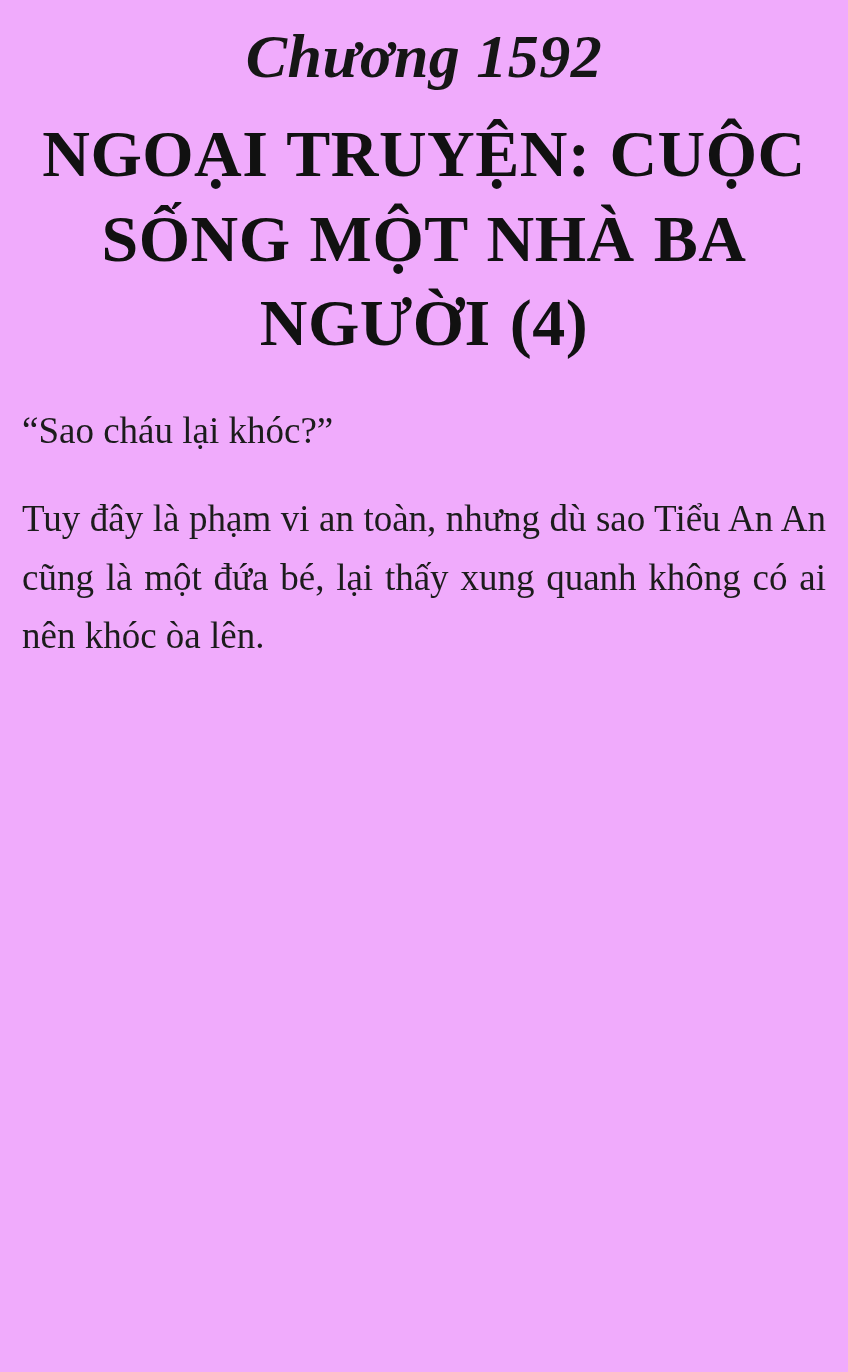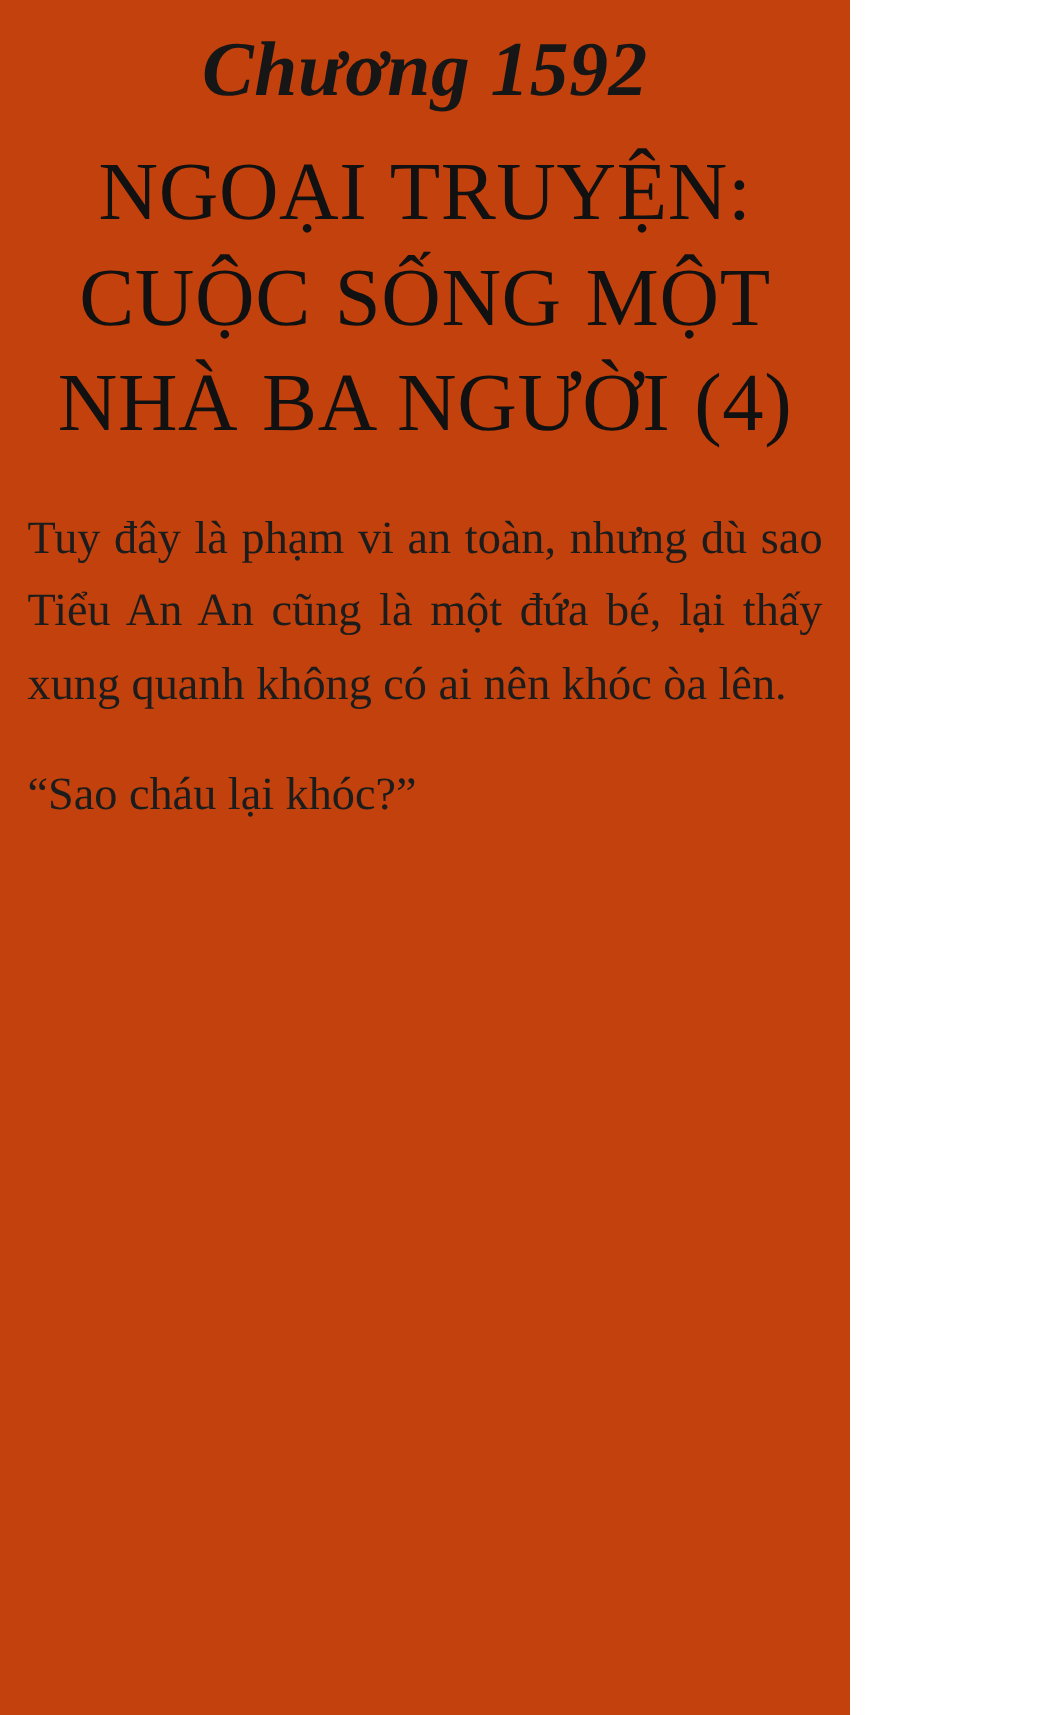--- a/index.html
+++ b/index.html
@@ -8,40 +8,40 @@
     background: #ffffff;
   }
   body {
     width: 848px;
     height: 1372px;
     overflow: hidden;
     font-family: "Liberation Serif", serif;
     color: #1a1a1a;
   }
   .page {
-    width: 680px;
+    width: 848px;
     min-height: 1372px;
     box-sizing: border-box;
     padding: 14px 22px 0 22px;
-    background: #c2410c;
+    background: #f0abfc;
   }
   .chapter-number {
     font-family: "Liberation Serif", serif;
     font-style: italic;
     font-weight: 700;
     font-size: 62px;
     line-height: 1.1;
     text-align: center;
     color: #161616;
     margin: 8px 0 22px 0;
     letter-spacing: 0.5px;
   }
   .chapter-title {
     font-family: "Liberation Serif", serif;
-    font-weight: 400;
+    font-weight: 700;
     font-size: 66px;
     line-height: 1.28;
     text-align: center;
     color: #111111;
     margin: 0 0 36px 0;
     letter-spacing: 0.5px;
     word-spacing: 2px;
   }
   .body-text {
     font-family: "Liberation Serif", serif;
@@ -71,17 +71,17 @@
 </head>
 <body>
 
 <div class="page">
 
   <div class="chapter-number">Chương 1592</div>
 
   <h1 class="chapter-title">NGOẠI TRUYỆN: CUỘC SỐNG MỘT NHÀ BA NGƯỜI (4)</h1>
 
 
+  <p class="body-text last-para">“Sao cháu lại khóc?”</p>
+
   <p class="body-text">Tuy đây là phạm vi an toàn, nhưng dù sao Tiểu An An cũng là một đứa bé, lại thấy xung quanh không có ai nên khóc òa lên.</p>
-
-  <p class="body-text last-para">“Sao cháu lại khóc?”</p>
 
 </div>
 
 </body></html>

